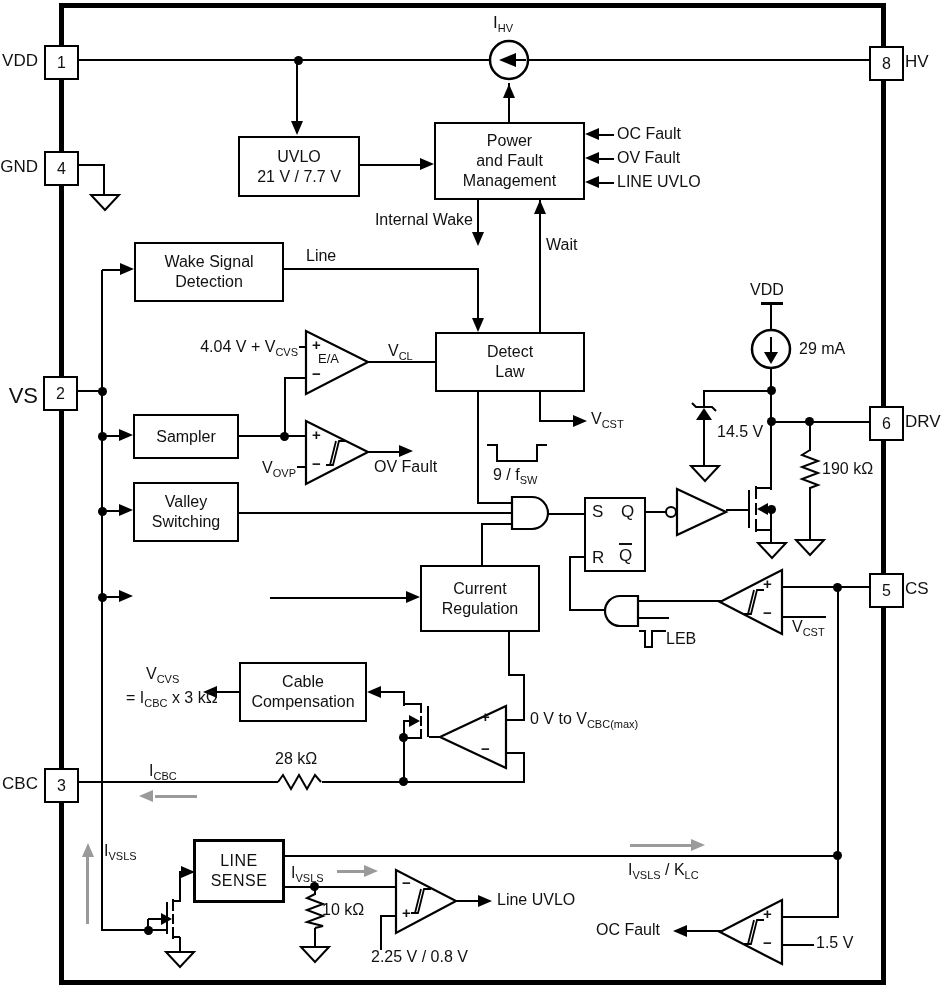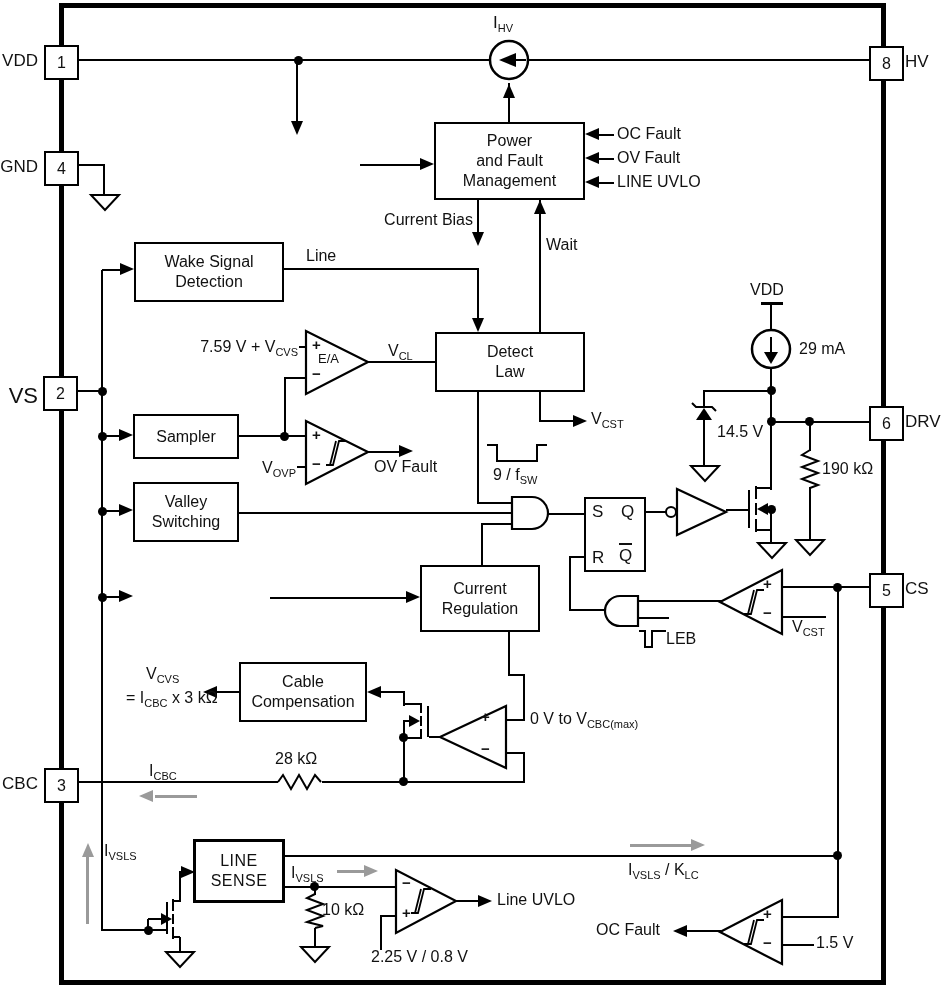--- a/index.html
+++ b/index.html
@@ -186,20 +186,24 @@
     </div>
 
   <div class="lbl rt" style="left:0px;top:51px;width:38px;font-size:17px;">VDD</div>
   <div class="lbl rt" style="left:0px;top:157px;width:38px;font-size:17px;">GND</div>
   <div class="lbl rt" style="left:0px;top:383px;width:38px;font-size:22px;">VS</div>
   <div class="lbl rt" style="left:0px;top:774px;width:38px;font-size:17px;">CBC</div>
   <div class="lbl" style="left:905px;top:52px;font-size:17px;">HV</div>
   <div class="lbl" style="left:905px;top:412px;font-size:17px;">DRV</div>
   <div class="lbl" style="left:905px;top:579px;font-size:17px;">CS</div>
 
+  <div class="blk" style="left:238px;top:136px;width:122px;height:61px;box-sizing:border-box;">
+    <span>UVLO</span>
+      <span>21 V / 7.7 V</span>
+  </div>
   <div class="blk" style="left:434px;top:122px;width:151px;height:78px;box-sizing:border-box;">
     <span>Power</span>
       <span>and Fault</span>
       <span>Management</span>
   </div>
   <div class="blk" style="left:134px;top:242px;width:150px;height:60px;box-sizing:border-box;">
     <span>Wake Signal</span>
       <span>Detection</span>
   </div>
   <div class="blk" style="left:435px;top:332px;width:150px;height:60px;box-sizing:border-box;">
@@ -377,24 +381,24 @@
   <div class="sgn" style="left:763px;top:937px;">−</div>
   <div class="sgn" style="left:402px;top:877px;">−</div>
   <div class="sgn" style="left:402px;top:907px;">+</div>
   <div class="sgn" style="left:481px;top:711px;">+</div>
   <div class="sgn" style="left:481px;top:743px;">−</div>
 
   <div class="lbl" style="left:493px;top:13px;font-size:17px;"><span>I</span><sub>HV</sub></div>
   <div class="lbl" style="left:617px;top:125px;">OC Fault</div>
   <div class="lbl" style="left:617px;top:149px;">OV Fault</div>
   <div class="lbl" style="left:617px;top:173px;">LINE UVLO</div>
-  <div class="lbl rt" style="left:370px;top:211px;width:103px;">Current Bias</div>
+  <div class="lbl rt" style="left:370px;top:211px;width:103px;">Internal Wake</div>
   <div class="lbl" style="left:546px;top:236px;">Wait</div>
   <div class="lbl" style="left:306px;top:247px;">Line</div>
-  <div class="lbl rt" style="left:178px;top:338px;width:120px;"><span>7.59 V + V</span><sub>CVS</sub></div>
+  <div class="lbl rt" style="left:178px;top:338px;width:120px;"><span>4.04 V + V</span><sub>CVS</sub></div>
   <div class="lbl" style="left:388px;top:342px;"><span>V</span><sub>CL</sub></div>
   <div class="lbl rt" style="left:252px;top:459px;width:44px;"><span>V</span><sub>OVP</sub></div>
   <div class="lbl" style="left:374px;top:458px;">OV Fault</div>
   <div class="lbl" style="left:591px;top:410px;"><span>V</span><sub>CST</sub></div>
   <div class="lbl" style="left:493px;top:466px;"><span>9 / f</span><sub>SW</sub></div>
   <div class="lbl" style="left:750px;top:281px;">VDD</div>
   <div class="lbl" style="left:799px;top:340px;">29 mA</div>
   <div class="lbl" style="left:717px;top:423px;">14.5 V</div>
   <div class="lbl" style="left:822px;top:460px;">190 kΩ</div>
   <div class="lbl" style="left:666px;top:630px;">LEB</div>

